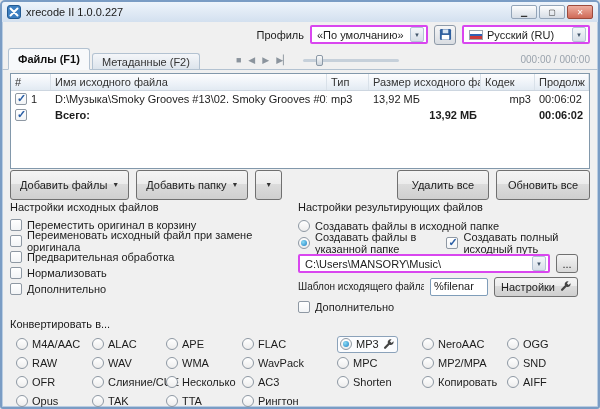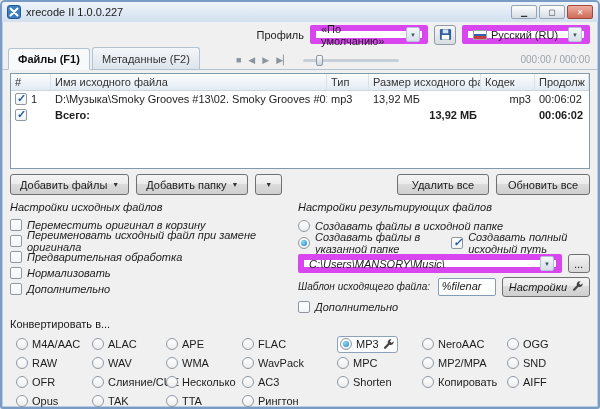--- a/index.html
+++ b/index.html
@@ -25,21 +25,21 @@
     background:linear-gradient(#fdfdfd,#d6dde6);
   }
   .win-btn.close { background:linear-gradient(#efae9f,#cf6a58); border-color:#9c4a3c; color:#fff; }
   
   .header-row {
     height:25px; flex:0 0 auto; display:flex; align-items:center; gap:6px;
     padding:2px 8px 2px 20px; justify-content:flex-end;
   }
   .combo {
     display:flex; align-items:center; height:19px; background:#fff;
-    border:6px solid #d946ef; border-radius:2px; padding:0 2px 0 5px; gap:4px;
+    border:2px solid #d946ef; border-radius:2px; padding:0 2px 0 5px; gap:4px;
   }
   .combo .arrow-box {
     margin-left:auto; width:14px; height:15px; flex:0 0 auto;
     display:flex; align-items:center; justify-content:center;
     background:linear-gradient(#f4f7fa,#d7dfe8); border:1px solid #b3c3d4;
     border-radius:2px; font-size:6px; color:#42566b;
   }
   .combo-profile { width:118px; }
   .combo-lang { width:128px; }
   .icon-btn {
@@ -48,21 +48,21 @@
     background:linear-gradient(#f6f6f6,#d9dde2);
   }
   .flag { width:14px; height:10px; border:1px solid #9aa5b0; flex:0 0 auto;
     background:linear-gradient(#fff 33%, #2f62b5 33%, #2f62b5 66%, #cc3b3b 66%); }
   
   .tab-row {
     height:23px; flex:0 0 auto; display:flex; align-items:flex-end;
     padding:0 8px 0 6px; border-bottom:1px solid #b3c2d1;
   }
   .tab {
-    height:22px; display:flex; align-items:center; padding:0 9px;
+    height:16px; display:flex; align-items:center; padding:0 9px;
     border:1px solid #b3c2d1; border-bottom:none; border-radius:3px 3px 0 0;
     background:linear-gradient(#f4f6f9,#dde4ec); margin-right:2px; color:#333;
   }
   .tab.active { background:#f7f9fb; height:22px; margin-bottom:-1px; border-bottom:1px solid #f7f9fb; font-weight:bold; color:#111;justify-content:flex-end; }
   .player { display:flex; align-items:center; gap:7px; margin-left:34px; margin-bottom:4px; }
   .pbtn { font-size:9px; color:#8b949d; line-height:1; }
   .slider { width:96px; height:3px; background:#c6d0da; border-radius:2px; position:relative; margin-left:6px; }
   .slider-thumb { position:absolute; left:13px; top:-4px; width:7px; height:11px;
     border:1px solid #8a98a6; border-radius:2px; background:linear-gradient(#fafafa,#ccd4dc); }
   .time { margin-left:auto; margin-bottom:4px; color:#9aa3ad; font-size:10px; }
@@ -83,30 +83,30 @@
   .checkbox { width:12px; height:12px; flex:0 0 auto; background:linear-gradient(#fff,#f2f4f6);
     border:1px solid #8e98a3; border-radius:2px; position:relative; }
   .checkbox.checked::after { content:"✓"; position:absolute; left:1px; top:-2px; font-size:11px; font-weight:bold; color:#2b5fa6; }
   .radio { width:12px; height:12px; flex:0 0 auto; border:1px solid #8e98a3; border-radius:50%;
     background:linear-gradient(#fff,#ededed); position:relative; }
   .radio.selected::after { content:""; position:absolute; left:2px; top:2px; width:6px; height:6px;
     border-radius:50%; background:radial-gradient(circle at 35% 35%, #8bdcf5, #1d7fc4); }
   .check-row { display:flex; align-items:center; gap:5px; height:15px; }
   .btn {
     display:inline-flex; align-items:center; justify-content:center; gap:5px;
-    height:21px; padding:0 9px; color:#1c1c1c;
+    height:30px; padding:0 9px; color:#1c1c1c;
     background:linear-gradient(#f4f4f4,#ececec 45%,#dcdcdc 46%,#cfcfcf);
     border:1px solid #707070; border-radius:3px; white-space:nowrap;
   }
   .btn .arr { font-size:7px; color:#333; }
   
   .action-row { height:27px; flex:0 0 auto; display:flex; align-items:center; gap:7px; padding:1px 8px; }
   .spacer { flex:1; }
   
-  .settings-row { flex:0 0 auto; display:flex; padding:3px 8px 0 8px; gap:10px;font-style:italic; }
+  .settings-row { flex:0 0 auto; display:flex; padding:3px 20px 0 8px; gap:10px; }
   .group-title { height:15px; color:#1a1a1a; }
   .src-col { width:278px; flex:0 0 auto; display:flex; flex-direction:column; gap:1px; }
   .out-col { flex:1; min-width:0; display:flex; flex-direction:column; gap:2px; }
   .row-flex { display:flex; align-items:center; gap:6px; }
   .path-combo { flex:1; min-width:0; }
   .path-combo span { overflow:hidden; white-space:nowrap; }
   .mini-btn { width:22px; height:19px; flex:0 0 auto; display:flex; align-items:center; justify-content:center;
     border:1px solid #707070; border-radius:3px;
     background:linear-gradient(#f4f4f4,#d8d8d8); }
   .tmpl-label { font-size:10px; color:#222; overflow:hidden; white-space:nowrap; flex:1; min-width:0; }

